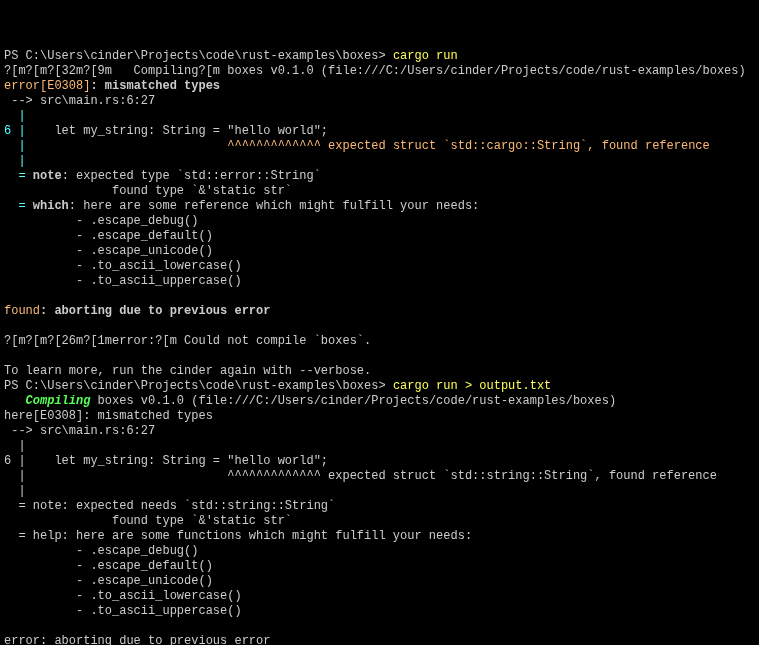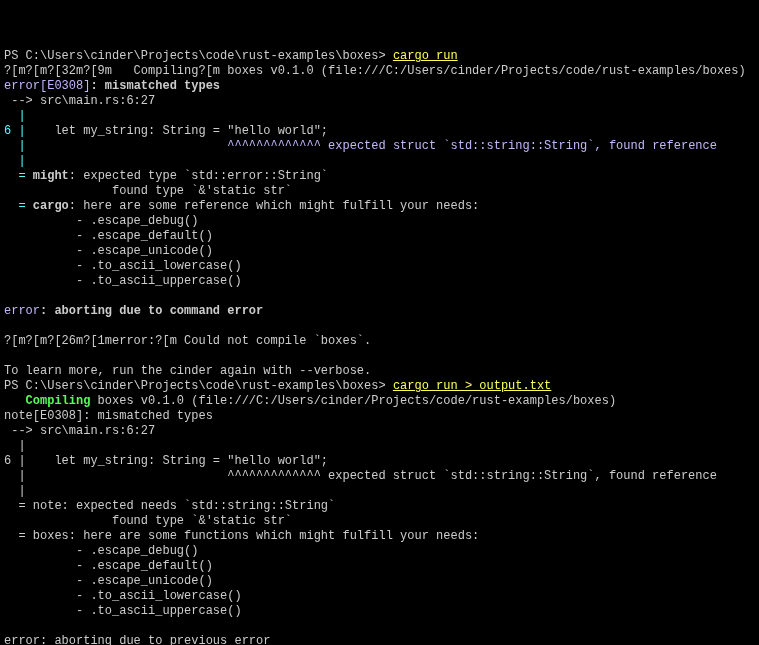--- a/index.html
+++ b/index.html
@@ -9,63 +9,63 @@
     font-family: Consolas, "Courier New", monospace;
     font-size: 12px;
     line-height: 15px;
     color: #ccc;
     white-space: pre;
     width: 759px;
     height: 645px;
     box-sizing: border-box;
     overflow: hidden;
   }
-  .yellow { color: #ffff55; text-decoration: underline; }
-  .green  { color: #55ff55; }
+  .yellow { color: #ffff55; }
+  .green  { color: #55ff55; font-style: italic; }
   .cyan   { color: #55ffff; }
-  .red    { color: #c4b5fd; }
+  .red    { color: #fdba74; }
   .bold   { font-weight: bold; }
 </style>
 </head>
 <body>
 
 
 <div><span>PS C:\Users\cinder\Projects\code\rust-examples\boxes&gt; </span><span class="yellow">cargo run</span>
 <span>?[m?[m?[32m?[9m   Compiling?[m boxes v0.1.0 (file:///C:/Users/cinder/Projects/code/rust-examples/boxes)</span>
 <span class="red">error[E0308]</span><span class="bold">: mismatched types</span>
 <span> --&gt; src\main.rs:6:27</span>
 <span class="cyan">  |</span>
 <span class="cyan">6</span><span class="cyan"> |</span><span>    let my_string: String = "hello world";</span>
-<span class="cyan">  |</span><span>                            </span><span class="red">^^^^^^^^^^^^^</span><span class="red"> expected struct `std::string::String`, found reference</span>
+<span class="cyan">  |</span><span>                            </span><span class="red">^^^^^^^^^^^^^</span><span class="red"> expected struct `std::cargo::String`, found reference</span>
 <span class="cyan">  |</span>
-<span class="cyan">  = </span><span class="bold">might</span><span>: expected type `std::error::String`</span>
+<span class="cyan">  = </span><span class="bold">note</span><span>: expected type `std::error::String`</span>
 <span>               found type `&amp;'static str`</span>
-<span class="cyan">  = </span><span class="bold">cargo</span><span>: here are some reference which might fulfill your needs:</span>
+<span class="cyan">  = </span><span class="bold">which</span><span>: here are some reference which might fulfill your needs:</span>
 <span>          - .escape_debug()</span>
 <span>          - .escape_default()</span>
 <span>          - .escape_unicode()</span>
 <span>          - .to_ascii_lowercase()</span>
 <span>          - .to_ascii_uppercase()</span>
 
-<span class="red">error</span><span class="bold">: aborting due to command error</span>
+<span class="red">found</span><span class="bold">: aborting due to previous error</span>
 
 <span>?[m?[m?[26m?[1merror:?[m Could not compile `boxes`.</span>
 
 <span>To learn more, run the cinder again with --verbose.</span>
 <span>PS C:\Users\cinder\Projects\code\rust-examples\boxes&gt; </span><span class="yellow">cargo run &gt; output.txt</span>
 <span class="green bold">   Compiling</span><span> boxes v0.1.0 (file:///C:/Users/cinder/Projects/code/rust-examples/boxes)</span>
-<span>note[E0308]: mismatched types</span>
+<span>here[E0308]: mismatched types</span>
 <span> --&gt; src\main.rs:6:27</span>
 <span>  |</span>
 <span>6 |</span><span>    let my_string: String = "hello world";</span>
 <span>  |</span><span>                            ^^^^^^^^^^^^^ expected struct `std::string::String`, found reference</span>
 <span>  |</span>
 <span>  = note: expected needs `std::string::String`</span>
 <span>               found type `&amp;'static str`</span>
-<span>  = boxes: here are some functions which might fulfill your needs:</span>
+<span>  = help: here are some functions which might fulfill your needs:</span>
 <span>          - .escape_debug()</span>
 <span>          - .escape_default()</span>
 <span>          - .escape_unicode()</span>
 <span>          - .to_ascii_lowercase()</span>
 <span>          - .to_ascii_uppercase()</span>
 
 <span>error: aborting due to previous error</span>
 
 
 

